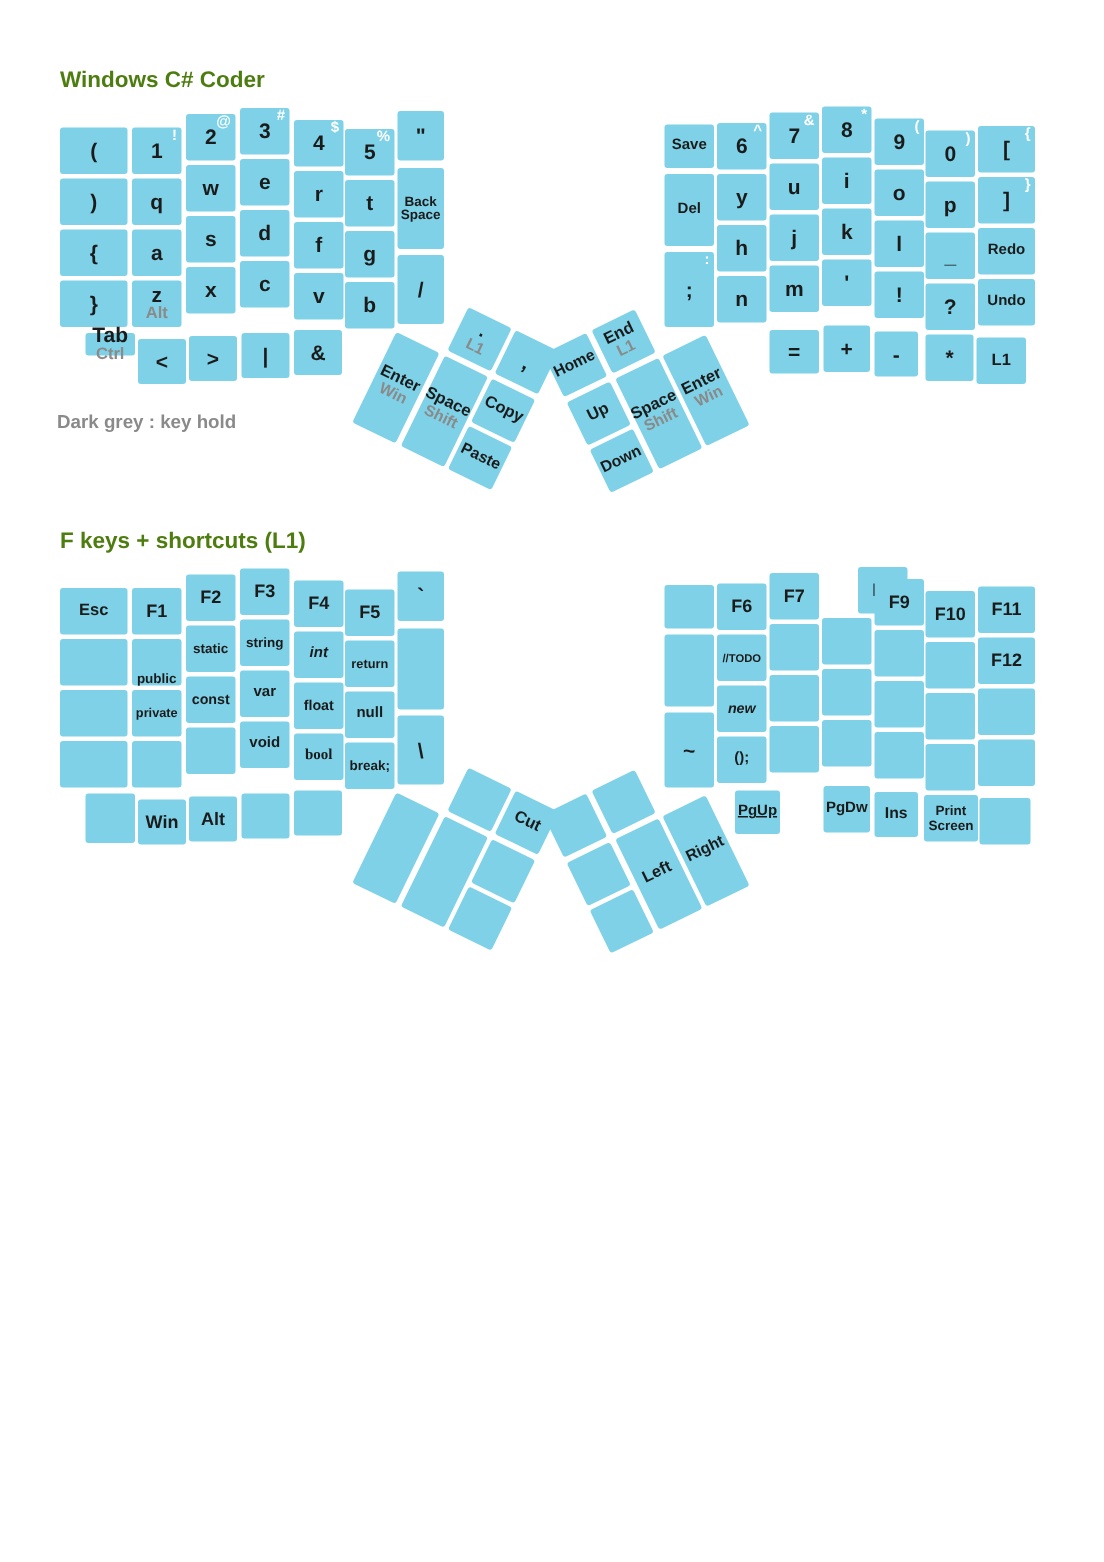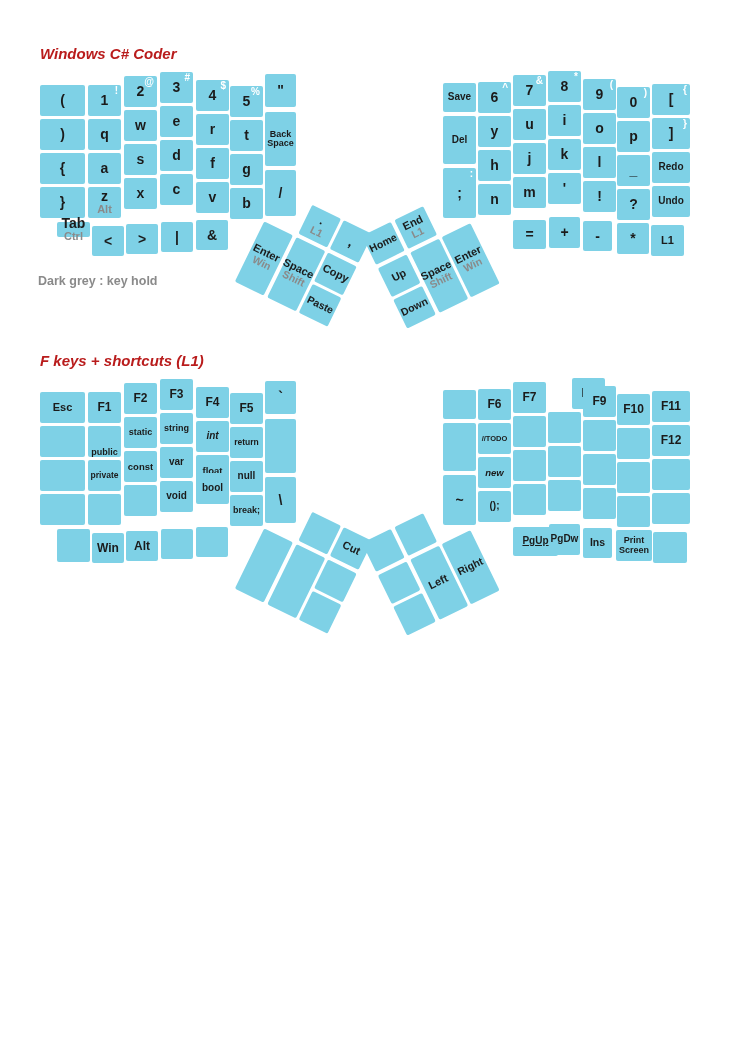--- a/index.html
+++ b/index.html
@@ -1,20 +1,20 @@
 <!DOCTYPE html>
 <html style="--key: #7ed1e6;"><head>
 <meta charset="utf-8">
 <style>
   html,body{margin:0;padding:0;background:#ffffff;}
   #board{
     position:relative;width:736px;height:1041px;background:#ffffff;
     font-family:"Liberation Sans",sans-serif;overflow:hidden;
   }
-  .title{position:absolute;font-weight:700;font-size:15px;color:#b91c1c;white-space:nowrap;font-style:italic;}
+  .title{position:absolute;font-weight:700;font-size:15px;color:#4d7c0f;white-space:nowrap;}
   .note{position:absolute;font-weight:700;font-size:12.5px;color:#8a8a8a;white-space:nowrap;}
   .key{
     position:absolute;background:var(--key,#7ed1e6);border-radius:2px;
     display:flex;flex-direction:column;align-items:center;justify-content:center;
     font-weight:700;color:#1b1b1b;text-align:center;line-height:1.05;white-space:pre-line;
     box-sizing:border-box;
   }
   .key .sup{position:absolute;top:1px;right:3px;font-size:10px;color:#ffffff;line-height:1;}
   .key .sub{color:#8a8a8a;}
   .cluster{position:absolute;width:103px;height:103px;transform-origin:0 0;}
@@ -119,21 +119,21 @@
     <div class="key" style="left: 124px; top: 417px; width: 33px; height: 31px;"><span class="lbl" style="font-size: 9px;">static</span></div>
     <div class="key" style="left: 124px; top: 451px; width: 33px; height: 31px;"><span class="lbl" style="font-size: 9.5px;">const</span></div>
     <div class="key" style="left: 124px; top: 485px; width: 33px; height: 31px;"></div>
     <div class="key" style="left: 160px; top: 379px; width: 33px; height: 31px;"><span class="lbl" style="font-size: 12px;">F3</span></div>
     <div class="key" style="left: 160px; top: 413px; width: 33px; height: 31px;"><span class="lbl" style="font-size: 9px;">string</span></div>
     <div class="key" style="left: 160px; top: 447px; width: 33px; height: 31px;"><span class="lbl" style="font-size: 10px;">var</span></div>
     <div class="key" style="left: 160px; top: 481px; width: 33px; height: 31px;"><span class="lbl" style="font-size: 10px;">void</span></div>
     <div class="key" style="left: 196px; top: 387px; width: 33px; height: 31px;"><span class="lbl" style="font-size: 12px;">F4</span></div>
     <div class="key" style="left: 196px; top: 421px; width: 33px; height: 31px; font-style: italic;"><span class="lbl" style="font-size: 10px;">int</span></div>
     <div class="key" style="left: 196px; top: 455px; width: 33px; height: 31px;"><span class="lbl" style="font-size: 9.5px;">float</span></div>
-    <div class="key" style="left: 196px; top: 473px; width: 33px; height: 31px;"><span class="lbl" style="font-size: 10px;">bool</span></div>
+    <div class="key" style="left: 196px; top: 489px; width: 33px; height: 31px; font-family: Liberation Serif, serif;"><span class="lbl" style="font-size: 10px;">bool</span></div>
     <div class="key" style="left: 230px; top: 393px; width: 33px; height: 31px;"><span class="lbl" style="font-size: 12px;">F5</span></div>
     <div class="key" style="left: 230px; top: 427px; width: 33px; height: 31px;"><span class="lbl" style="font-size: 8.5px;">return</span></div>
     <div class="key" style="left: 230px; top: 461px; width: 33px; height: 31px;"><span class="lbl" style="font-size: 10px;">null</span></div>
     <div class="key" style="left: 230px; top: 495px; width: 33px; height: 31px;"><span class="lbl" style="font-size: 9px;">break;</span></div>
     <div class="key" style="left: 265px; top: 381px; width: 31px; height: 33px;"><span class="lbl" style="font-size: 14px;">`</span></div>
     <div class="key" style="left: 265px; top: 419px; width: 31px; height: 54px;"></div>
     <div class="key" style="left: 265px; top: 477px; width: 31px; height: 46px;"><span class="lbl" style="font-size: 14px;">\</span></div>
     <div class="key" style="left: 57px; top: 529px; width: 33px; height: 33px;"></div>
     <div class="key" style="left: 92px; top: 533px; width: 32px; height: 30px;"><span class="lbl" style="font-size: 12px;">Win</span></div>
     <div class="key" style="left: 126px; top: 531px; width: 32px; height: 30px;"><span class="lbl" style="font-size: 12px;">Alt</span></div>
@@ -159,21 +159,21 @@
     <div class="key" style="left: 583px; top: 454px; width: 33px; height: 31px;"></div>
     <div class="key" style="left: 583px; top: 488px; width: 33px; height: 31px;"></div>
     <div class="key" style="left: 617px; top: 394px; width: 33px; height: 31px;"><span class="lbl" style="font-size: 12px;">F10</span></div>
     <div class="key" style="left: 617px; top: 428px; width: 33px; height: 31px;"></div>
     <div class="key" style="left: 617px; top: 462px; width: 33px; height: 31px;"></div>
     <div class="key" style="left: 617px; top: 496px; width: 33px; height: 31px;"></div>
     <div class="key" style="left: 652px; top: 391px; width: 38px; height: 31px;"><span class="lbl" style="font-size: 12px;">F11</span></div>
     <div class="key" style="left: 652px; top: 425px; width: 38px; height: 31px;"><span class="lbl" style="font-size: 12px;">F12</span></div>
     <div class="key" style="left: 652px; top: 459px; width: 38px; height: 31px;"></div>
     <div class="key" style="left: 652px; top: 493px; width: 38px; height: 31px;"></div>
-    <div class="key" style="left: 513px; top: 527px; width: 45px; height: 29px; text-decoration: underline;"><span class="lbl" style="font-size: 10px;">PgUp</span></div>
+    <div class="key" style="left: 490px; top: 527px; width: 30px; height: 29px; text-decoration: underline;"><span class="lbl" style="font-size: 10px;">PgUp</span></div>
     <div class="key" style="left: 549px; top: 524px; width: 31px; height: 31px;"><span class="lbl" style="font-size: 10px;">PgDw</span></div>
     <div class="key" style="left: 583px; top: 528px; width: 29px; height: 30px;"><span class="lbl" style="font-size: 10.5px;">Ins</span></div>
     <div class="key" style="left: 616px; top: 530px; width: 36px; height: 31px;"><span class="lbl" style="font-size: 9px;">Print
 Screen</span></div>
     <div class="key" style="left: 653px; top: 532px; width: 34px; height: 31px;"></div>
     <div class="cluster" style="left: 280px; top: 496px; transform: rotate(26deg);">
       <div class="key" style="left: 35.5px; top: 0px; width: 32px; height: 32px;"></div>
       <div class="key" style="left: 71px; top: 0px; width: 32px; height: 32px;"><span class="lbl" style="font-size: 11px;">Cut</span></div>
       <div class="key" style="left: 0px; top: 35.5px; width: 32px; height: 67px;"></div>
       <div class="key" style="left: 35.5px; top: 35.5px; width: 32px; height: 67px;"></div>

